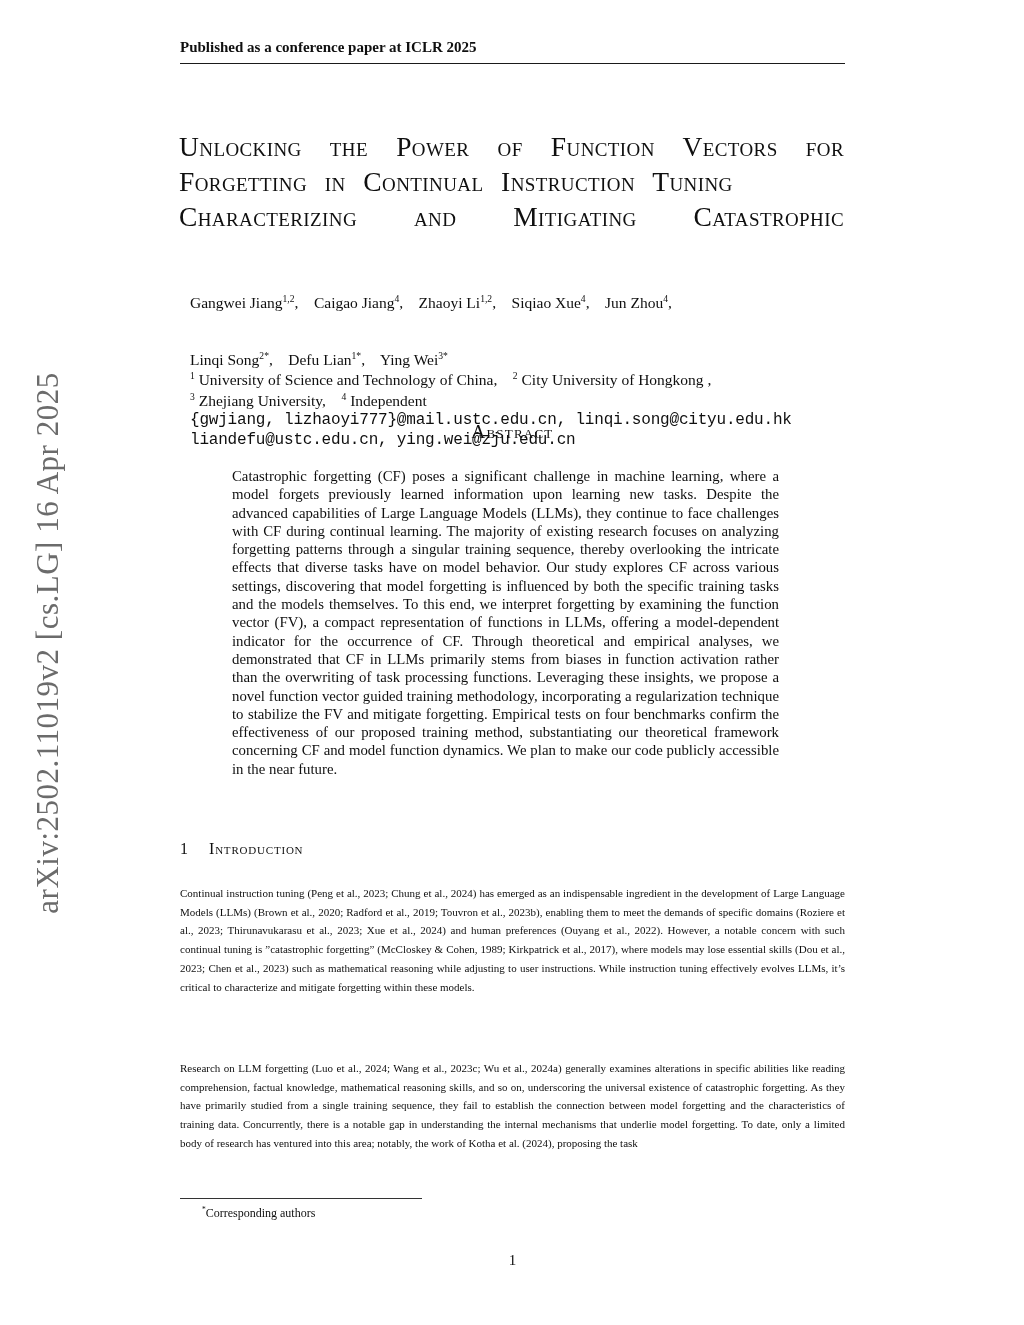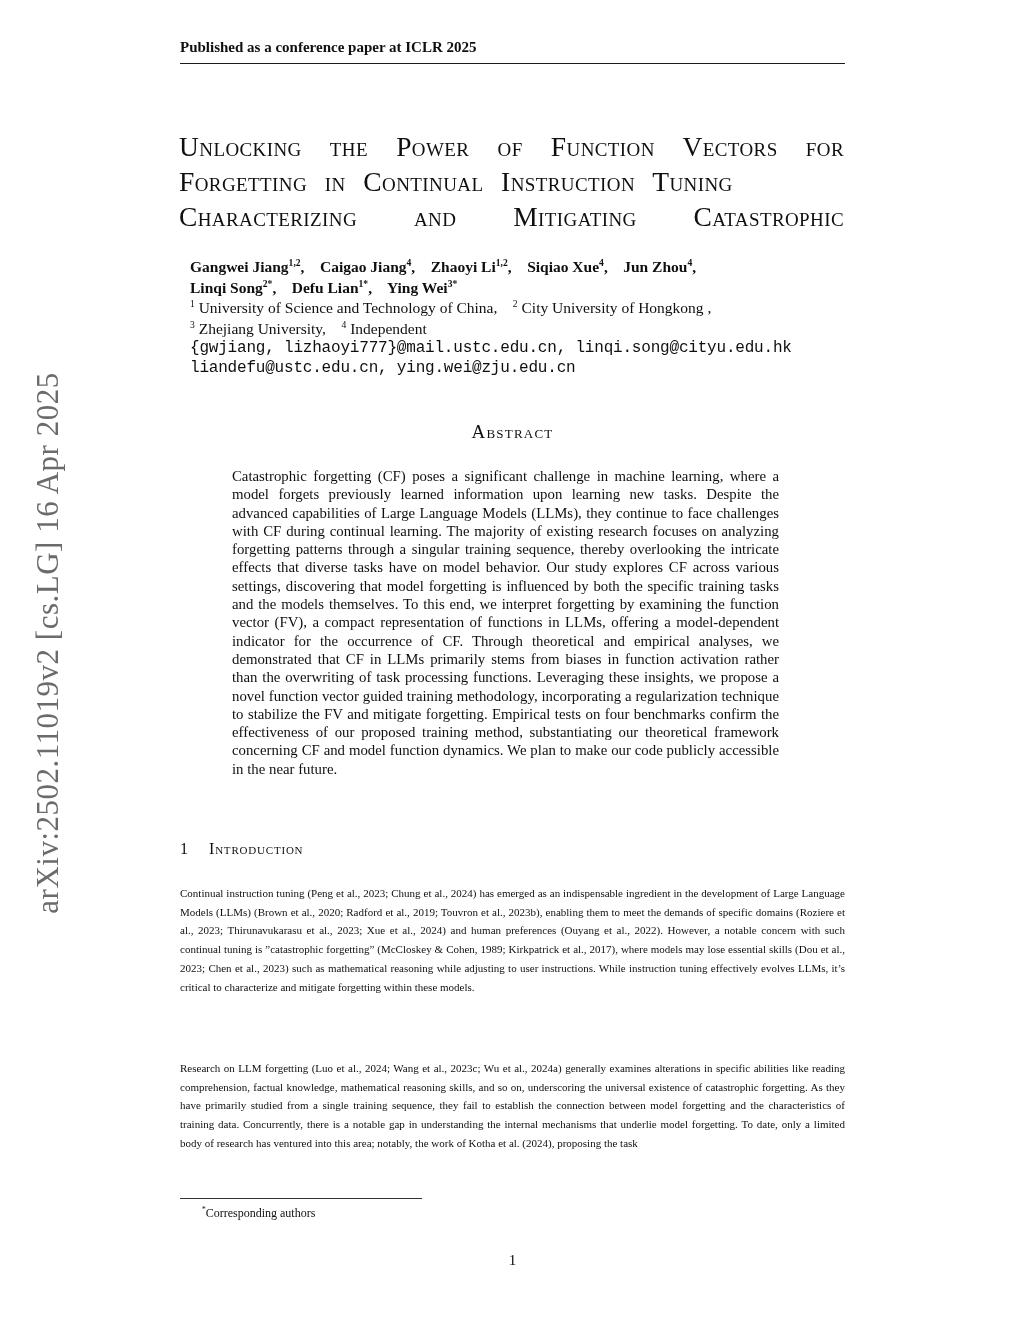--- a/index.html
+++ b/index.html
@@ -29,21 +29,21 @@
   .title{
     position:absolute;top:129px;left:179px;width:665px;
     font-variant:small-caps;font-size:27.5px;line-height:35px;
     letter-spacing:0.4px;
   }
   .title-line{text-align:justify;text-align-last:justify;}
   .title-line.last{text-align:left;text-align-last:left;word-spacing:0.38em;}
 
   .authors{position:absolute;top:257px;left:190px;width:660px;font-size:15.5px;}
   .author-line{line-height:20.5px;white-space:pre-wrap;}
-  .author-line.bold{font-weight:bold;}
+  .author-line.bold{font-weight:normal;margin-top:36px;}
   sup{font-size:62%;line-height:0;}
   .email-line{
     font-family:Liberation Mono, monospace;
     font-size:16px;line-height:19.6px;white-space:pre;letter-spacing:-0.2px;
   }
 
   .abstract-heading{
     position:absolute;top:421px;left:180px;width:665px;text-align:center;
     font-variant:small-caps;font-size:19px;letter-spacing:1.2px;
   }

